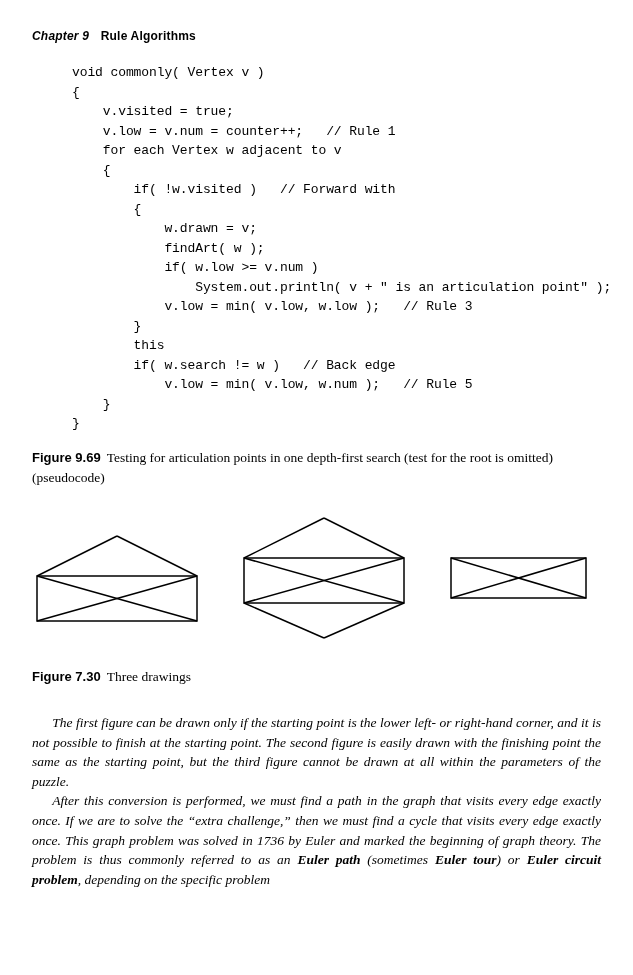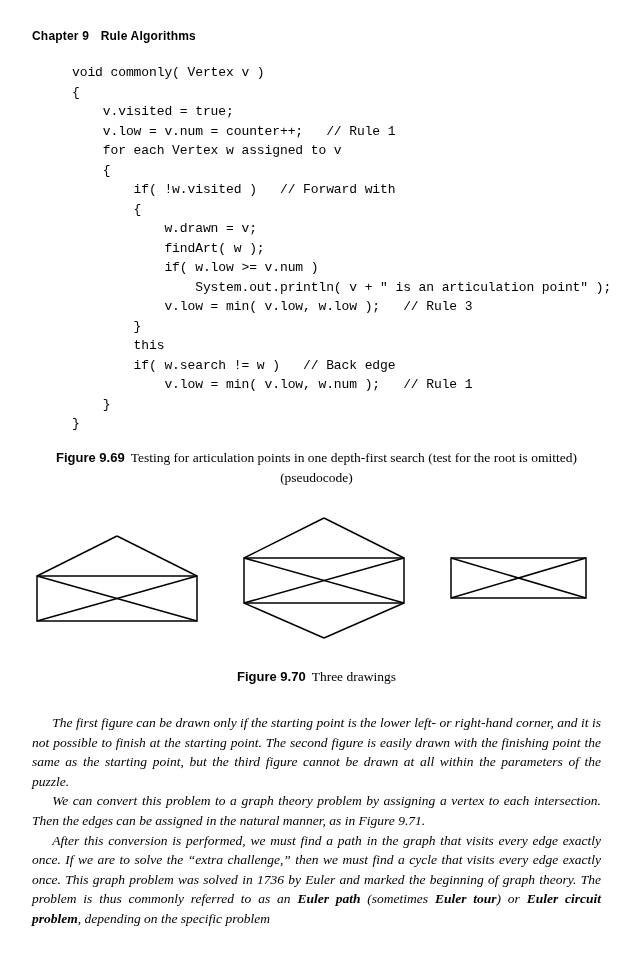--- a/index.html
+++ b/index.html
@@ -13,35 +13,34 @@
       font-size: 13.5px;
       line-height: 1.45;
     }
     .chapter-header {
       font-family: Helvetica, Arial, sans-serif;
       font-size: 12px;
       font-weight: bold;
       margin-bottom: 18px;
       letter-spacing: 0.2px;
     }
-    .chapter-header .chapnum { margin-right: 8px; }
+    .chapter-header .chapnum { margin-right: 8px; font-style: italic; }
     .code-block {
       font-family: 'Courier New', monospace;
       font-size: 13px;
       line-height: 1.5;
       white-space: pre;
       margin-left: 40px;
       margin-bottom: 14px;
       letter-spacing: -0.1px;
     }
     .fig-caption {
       font-family: Georgia, serif;
       font-size: 13.5px;
       margin-bottom: 26px;
-      text-align: center;
     }
     .fig-caption .fig-label {
       font-family: Helvetica, Arial, sans-serif;
       font-weight: bold;
       font-size: 13px;
       margin-right: 6px;
     }
     .drawings {
       display: flex;
       justify-content: space-between;
@@ -64,33 +63,33 @@
 
 <div class="chapter-header">
   <span class="chapnum">Chapter 9</span>
   <span>Rule Algorithms</span>
 </div>
 
 <div class="code-block"><span>void commonly( Vertex v )</span>
 <span>{</span>
 <span>    v.visited = true;</span>
 <span>    v.low = v.num = counter++;   // Rule 1</span>
-<span>    for each Vertex w assigned to v</span>
+<span>    for each Vertex w adjacent to v</span>
 <span>    {</span>
 <span>        if( !w.visited )   // Forward with</span>
 <span>        {</span>
 <span>            w.drawn = v;</span>
 <span>            findArt( w );</span>
 <span>            if( w.low &gt;= v.num )</span>
 <span>                System.out.println( v + " is an articulation point" );</span>
 <span>            v.low = min( v.low, w.low );   // Rule 3</span>
 <span>        }</span>
 <span>        this</span>
 <span>        if( w.search != w )   // Back edge</span>
-<span>            v.low = min( v.low, w.num );   // Rule 1</span>
+<span>            v.low = min( v.low, w.num );   // Rule 5</span>
 <span>    }</span>
 <span>}</span></div>
 
 <div class="fig-caption">
   <span class="fig-label">Figure 9.69</span><span>Testing for articulation points in one depth-first search (test for the root is omitted) (pseudocode)</span>
 </div>
 
 <div class="drawings">
   <div class="drawing">
     <svg width="170" height="95" viewBox="0 0 170 95">
@@ -121,20 +120,19 @@
       <g stroke="#000" stroke-width="1.5" fill="none">
         <rect x="5" y="5" width="135" height="40"></rect>
         <line x1="5" y1="5" x2="140" y2="45"></line>
         <line x1="140" y1="5" x2="5" y2="45"></line>
       </g>
     </svg>
   </div>
 </div>
 
 <div class="fig-caption">
-  <span class="fig-label">Figure 9.70</span><span>Three drawings</span>
+  <span class="fig-label">Figure 7.30</span><span>Three drawings</span>
 </div>
 
 <div class="body-text">
   <p>The first figure can be drawn only if the starting point is the lower left- or right-hand corner, and it is not possible to finish at the starting point. The second figure is easily drawn with the finishing point the same as the starting point, but the third figure cannot be drawn at all within the parameters of the puzzle.</p>
-  <p>We can convert this problem to a graph theory problem by assigning a vertex to each intersection. Then the edges can be assigned in the natural manner, as in Figure 9.71.</p>
   <p><span>After this conversion is performed, we must find a path in the graph that visits every edge exactly once. If we are to solve the “extra challenge,” then we must find a cycle that visits every edge exactly once. This graph problem was solved in 1736 by Euler and marked the beginning of graph theory. The problem is thus commonly referred to as an </span><span class="bold-term">Euler path</span><span> (sometimes </span><span class="bold-term">Euler tour</span><span>) or </span><span class="bold-term">Euler circuit problem</span><span>, depending on the specific problem</span></p>
 </div>
 
 </body></html>

